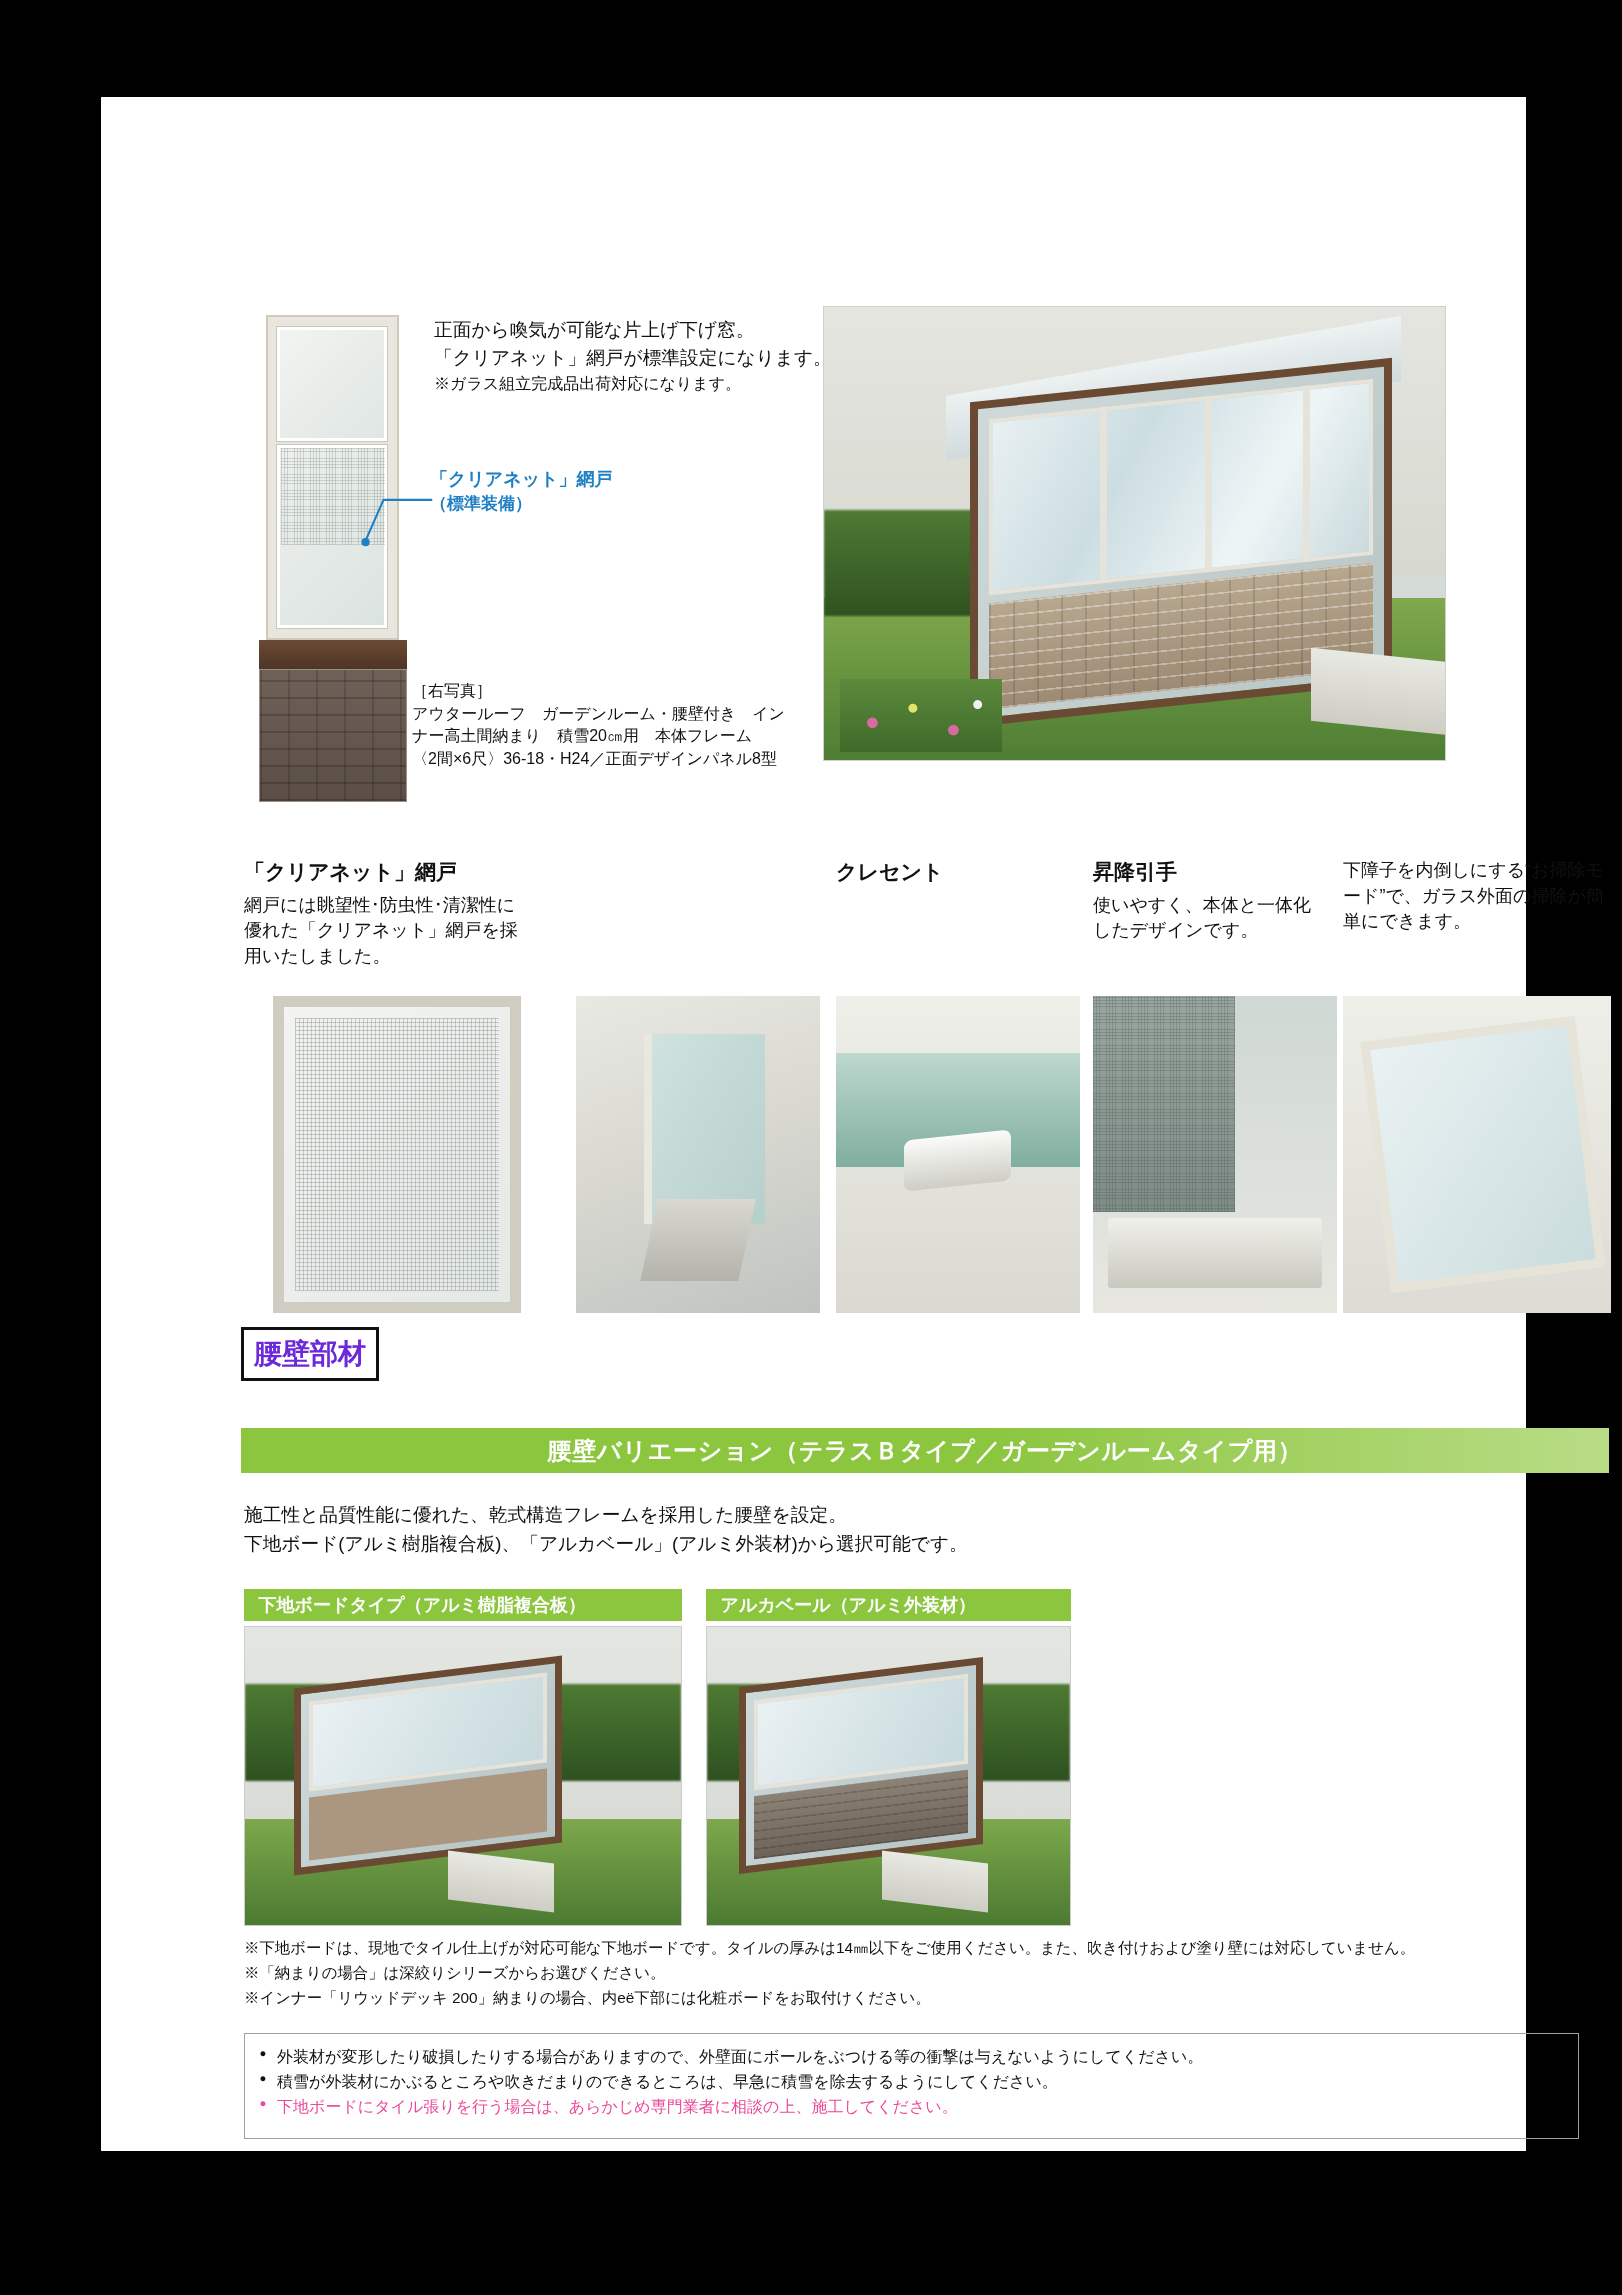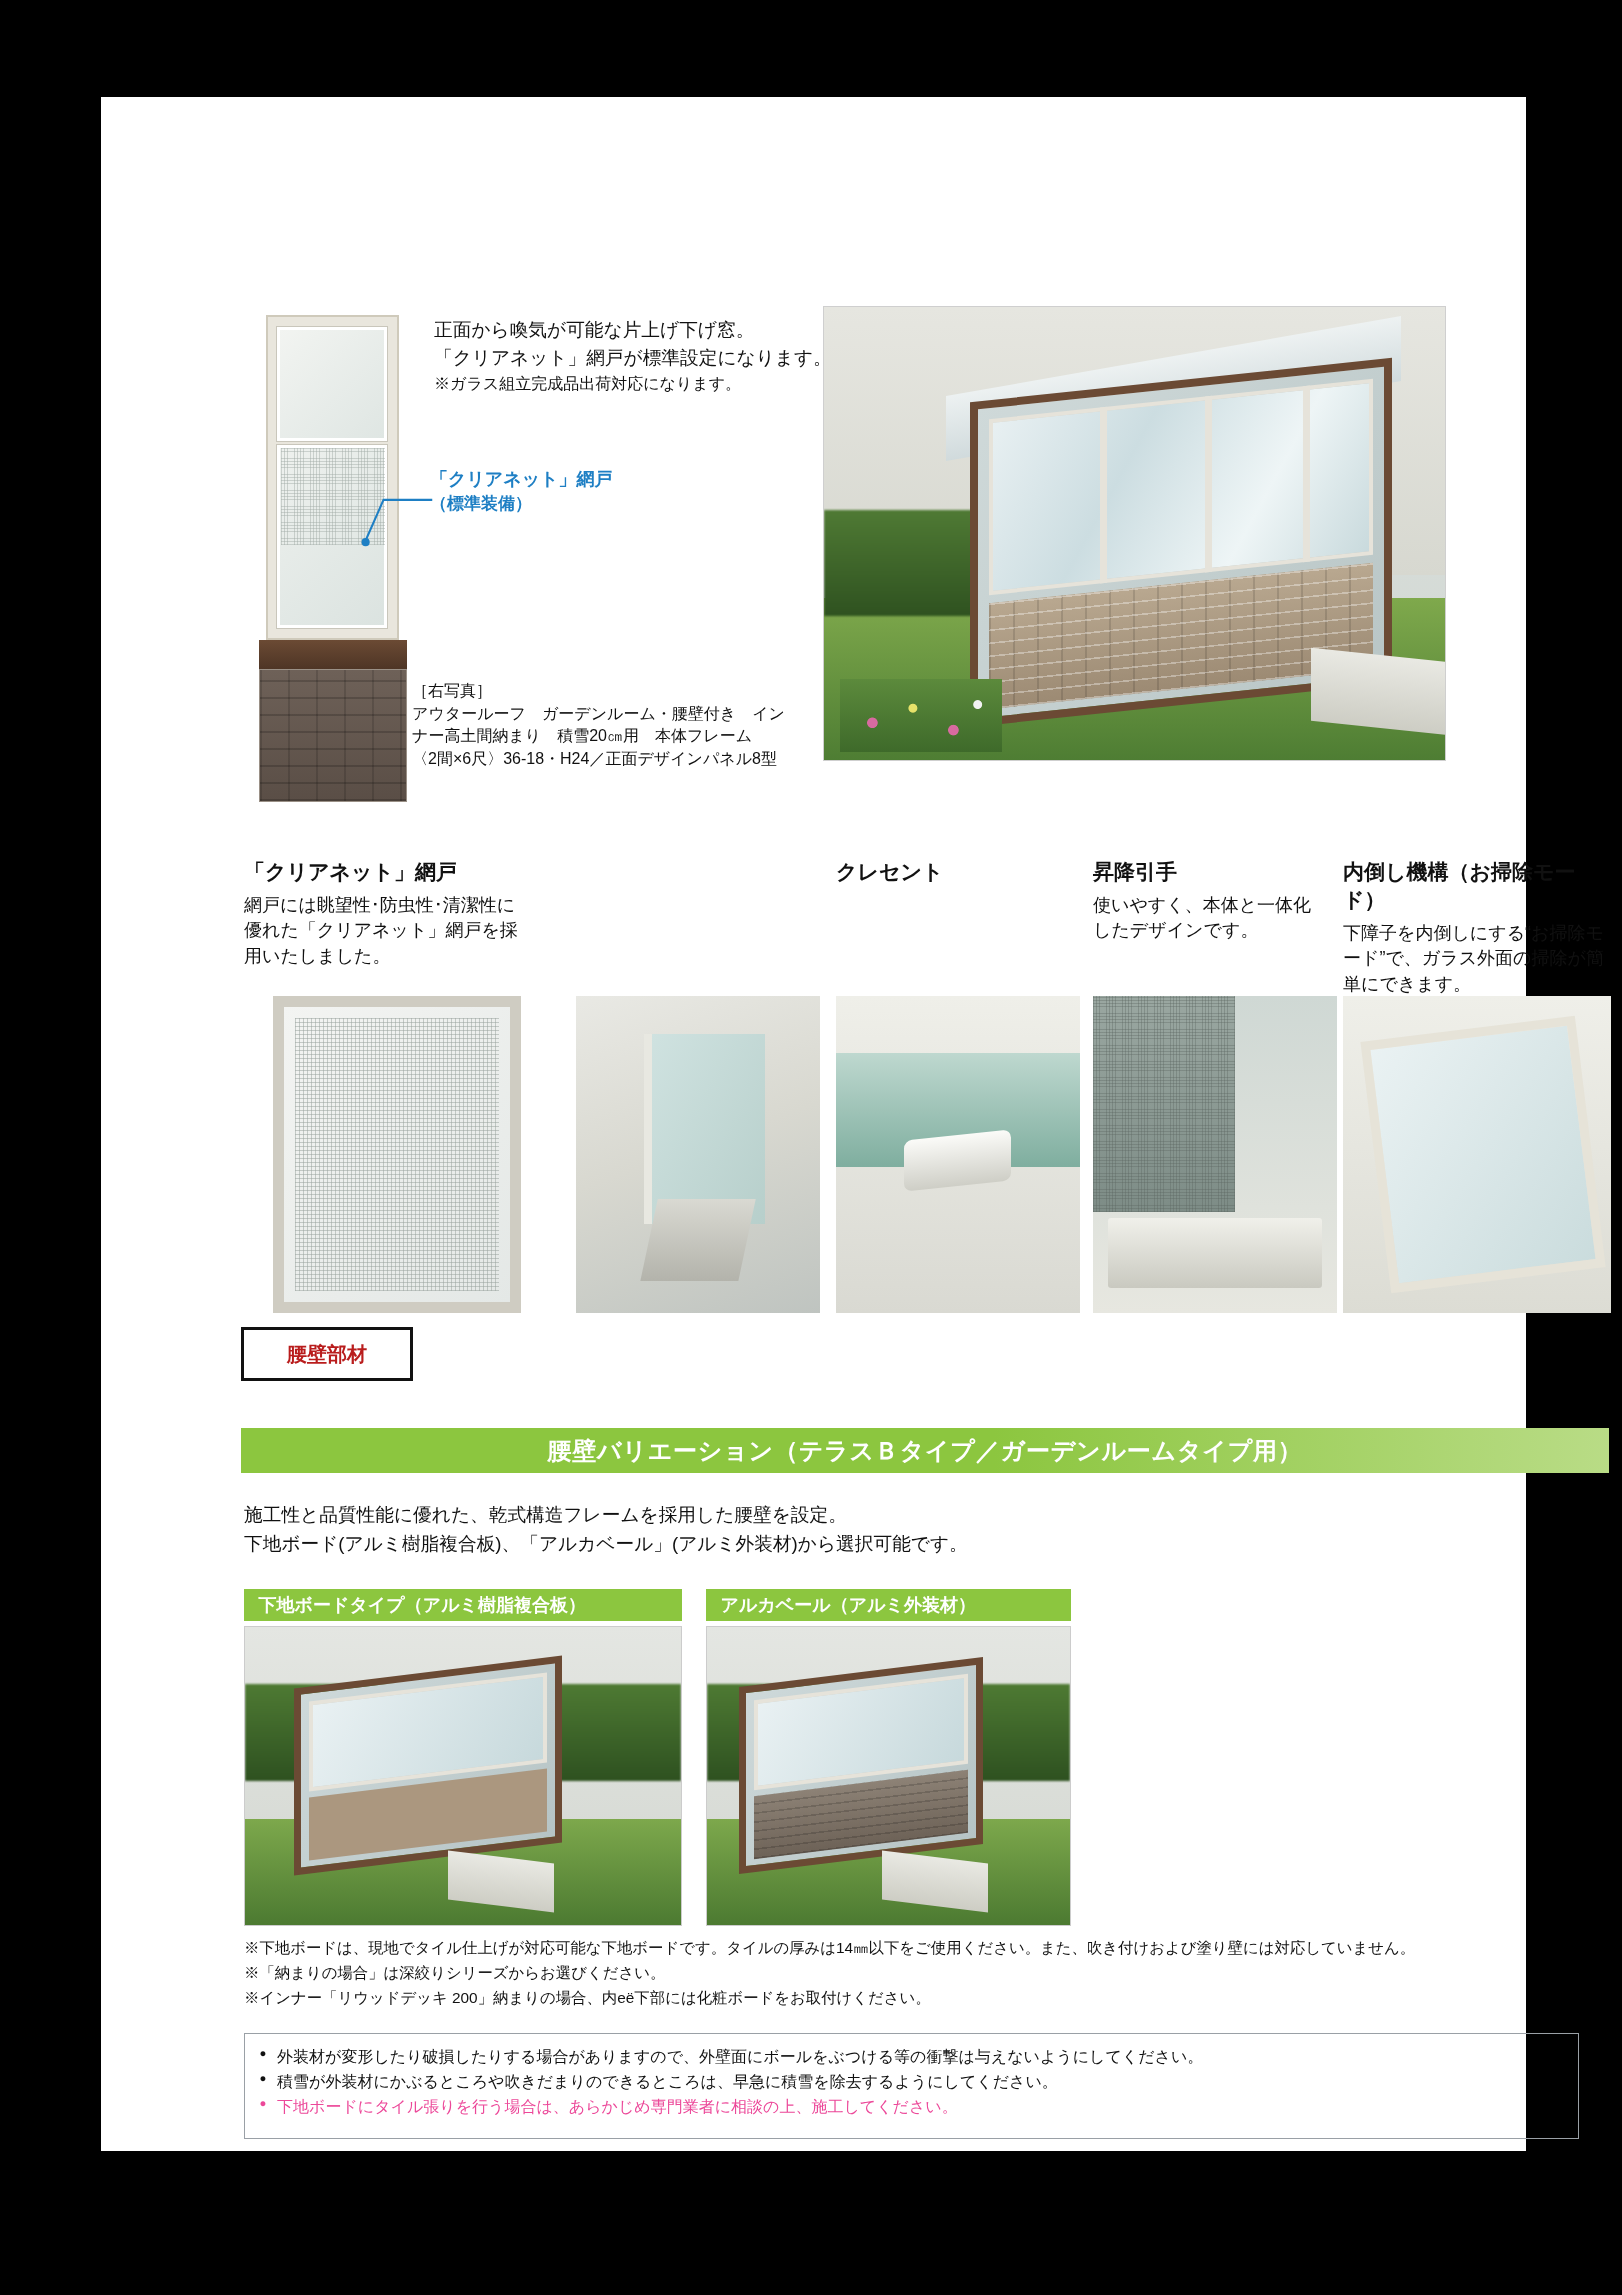--- a/index.html
+++ b/index.html
@@ -214,23 +214,23 @@
   .img-tilt { background:linear-gradient(#efefe9,#dcdcd4); }
   .img-tilt:before{
     content:""; position:absolute; left:12%; top:10%; width:74%; height:74%;
     background:linear-gradient(130deg,#eaf2f3,#cadcdd);
     border:9.7px solid #e6e3d8;
     transform:rotate(-7deg);
   }
 
   
   .sec-box {
-    position:absolute; left:140px; top:1230px; width:172px; height:54px;
+    position:absolute; left:140px; top:1230px; width:138px; height:54px;
     border:3.2px solid #111; display:flex; align-items:center; justify-content:center;
-    font-size:20px; font-weight:bold; color:#b91c1c;
+    font-size:28px; font-weight:bold; color:#6d28d9;
   }
 
   .lead {
     position:absolute; left:143px; top:1404px; width:1136px;
     font-size:18.7px; line-height:1.55; color:#111;
   }
 
   
   .pcap {
     position:absolute; height:32px; background:#8cc63f; color:#fff;
@@ -349,21 +349,20 @@
   </div>
   <div class="fimg img-cres" style="left:735px; top:899px; width:244px; height:317px;"></div>
 
   <div class="feat" style="left:992px; top:761px; width:235px;">
     <div class="t">昇降引手</div>
     <div class="d">使いやすく、本体と一体化したデザインです。</div>
   </div>
   <div class="fimg img-lift" style="left:992px; top:899px; width:244px; height:317px;"></div>
 
   <div class="feat" style="left:1242px; top:761px; width:268px;">
-    <div class="t">内倒し機構（お掃除モード）</div>
     <div class="d">下障子を内倒しにする“お掃除モード”で、ガラス外面の掃除が簡単にできます。</div>
   </div>
   <div class="fimg img-tilt" style="left:1242px; top:899px; width:268px; height:317px;"></div>
 
   <div class="sec-box">腰壁部材</div>
 
   <div class="green-bar bar2">腰壁バリエーション（テラスＢタイプ／ガーデンルームタイプ用）</div>
 
   <div class="lead">
     <div>施工性と品質性能に優れた、乾式構造フレームを採用した腰壁を設定。</div>

